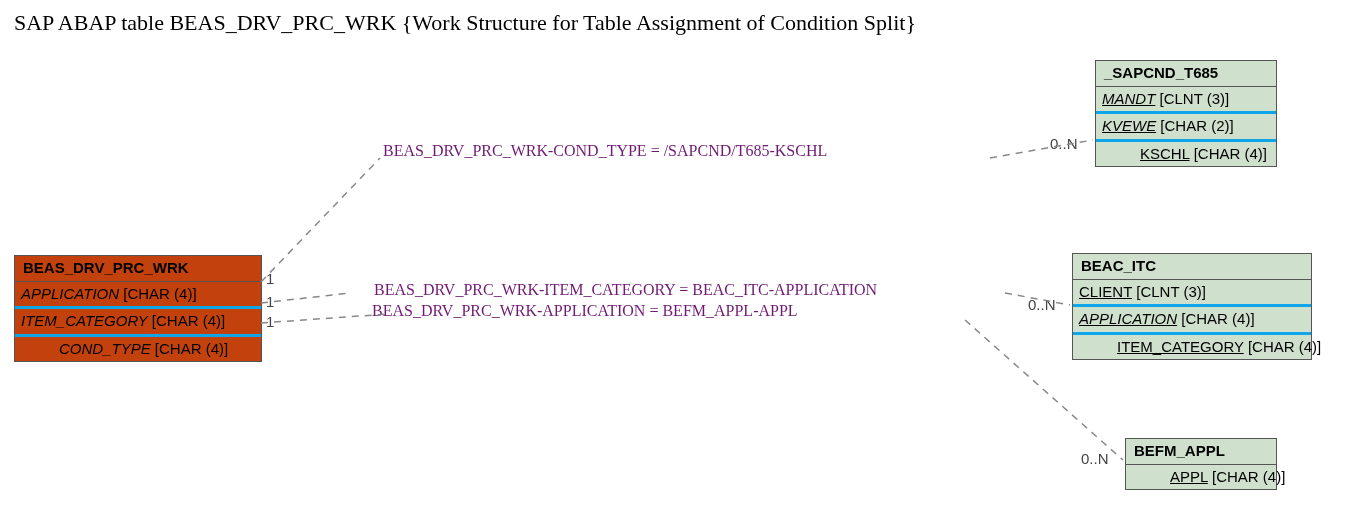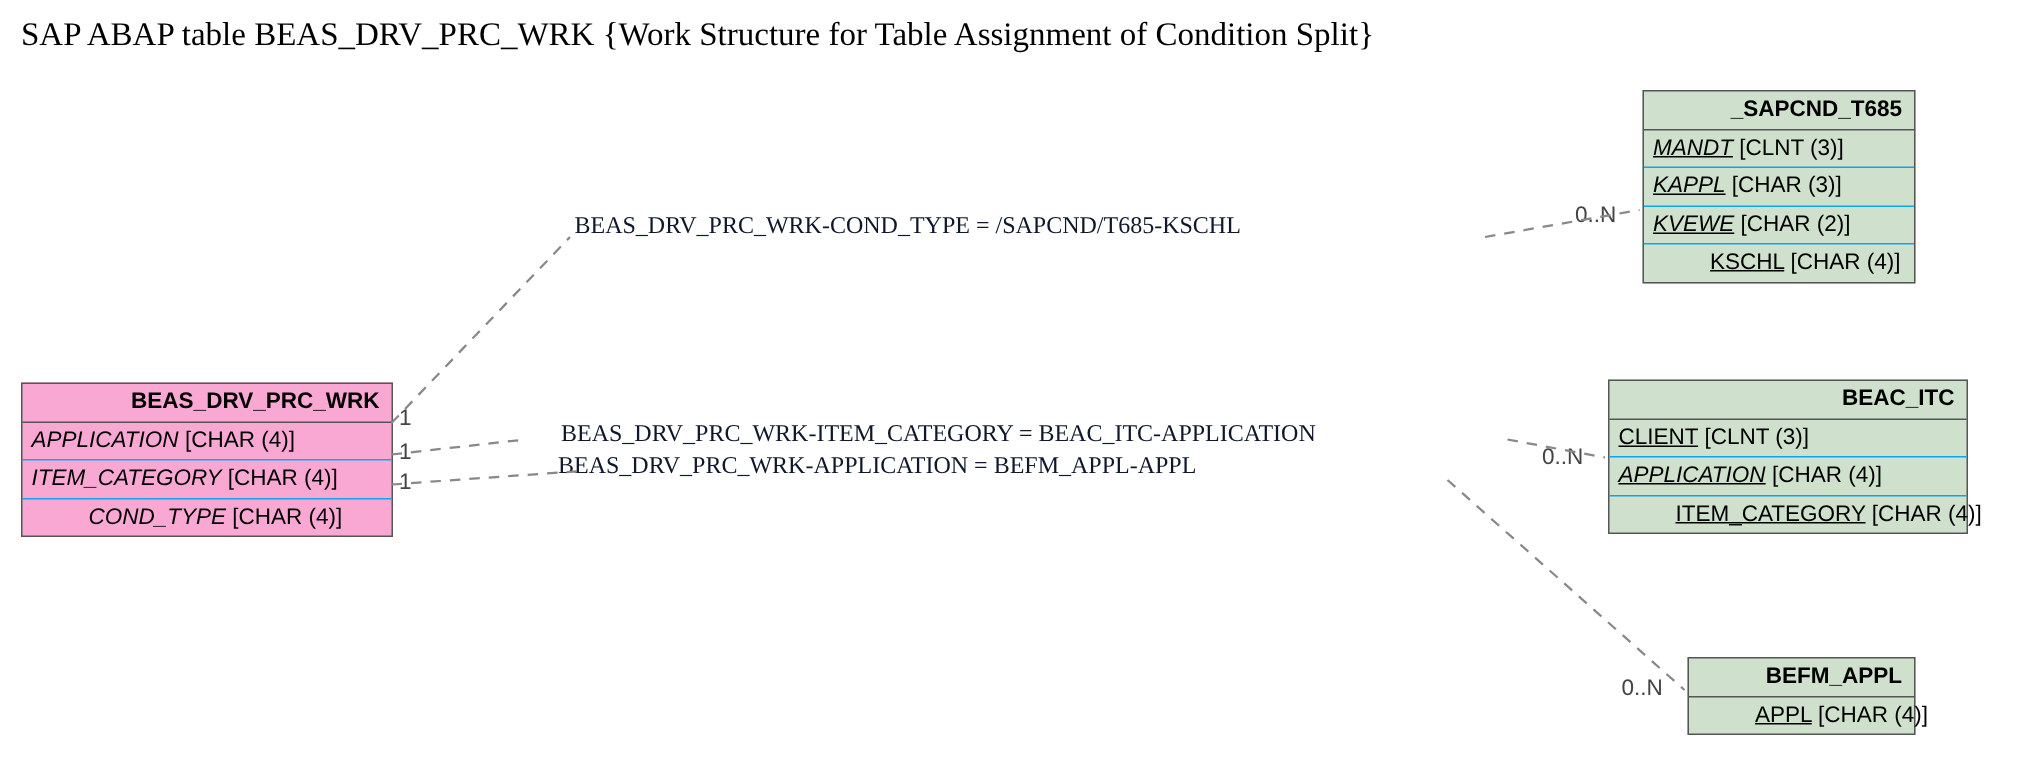--- a/index.html
+++ b/index.html
@@ -20,51 +20,51 @@
     font-family: Georgia, 'Times New Roman', serif;
   }
   .entity {
     position: absolute;
     border: 1px solid #555;
     font-size: 15px;
     line-height: 1.1;
   }
   .entity .header {
     font-weight: bold;
-    text-align: right;
+    text-align: left;
     padding: 4px 8px;
     border-bottom: 1px solid #555;
     white-space: nowrap;
   }
   .entity .row {
     padding: 4px 6px;
-    border-bottom: 1px solid #0ea5e9;
+    border-bottom: 3px solid #0ea5e9;
     white-space: nowrap;
   }
   .entity .row:last-child {
     border-bottom: none;
     padding-left: 44px;
   }
   .entity .fk {
     font-style: italic;
   }
   .entity .pk {
     text-decoration: underline;
   }
   .main-entity {
-    background: #f9a8d4;
+    background: #c2410c;
   }
   .rel-entity {
     background: #cfe0cd;
   }
   .edge-label {
     position: absolute;
     font-size: 16px;
     font-family: Georgia, 'Times New Roman', serif;
-    color: #0f172a;
+    color: #701a75;
     white-space: nowrap;
   }
   .card {
     position: absolute;
     font-size: 15px;
     color: #444;
   }
   svg.edges {
     position: absolute;
     top: 0;
@@ -99,24 +99,20 @@
     <span class="fk">COND_TYPE</span>
     <span class="type">[CHAR (4)]</span>
   </div>
 </div>
 
 <div class="entity rel-entity" style="left:1095px; top:60px; width:180px;">
   <div class="header">_SAPCND_T685</div>
   <div class="row">
     <span class="pk fk">MANDT</span>
     <span class="type">[CLNT (3)]</span>
-  </div>
-  <div class="row">
-    <span class="pk fk">KAPPL</span>
-    <span class="type">[CHAR (3)]</span>
   </div>
   <div class="row">
     <span class="pk fk">KVEWE</span>
     <span class="type">[CHAR (2)]</span>
   </div>
   <div class="row">
     <span class="pk">KSCHL</span>
     <span class="type">[CHAR (4)]</span>
   </div>
 </div>

